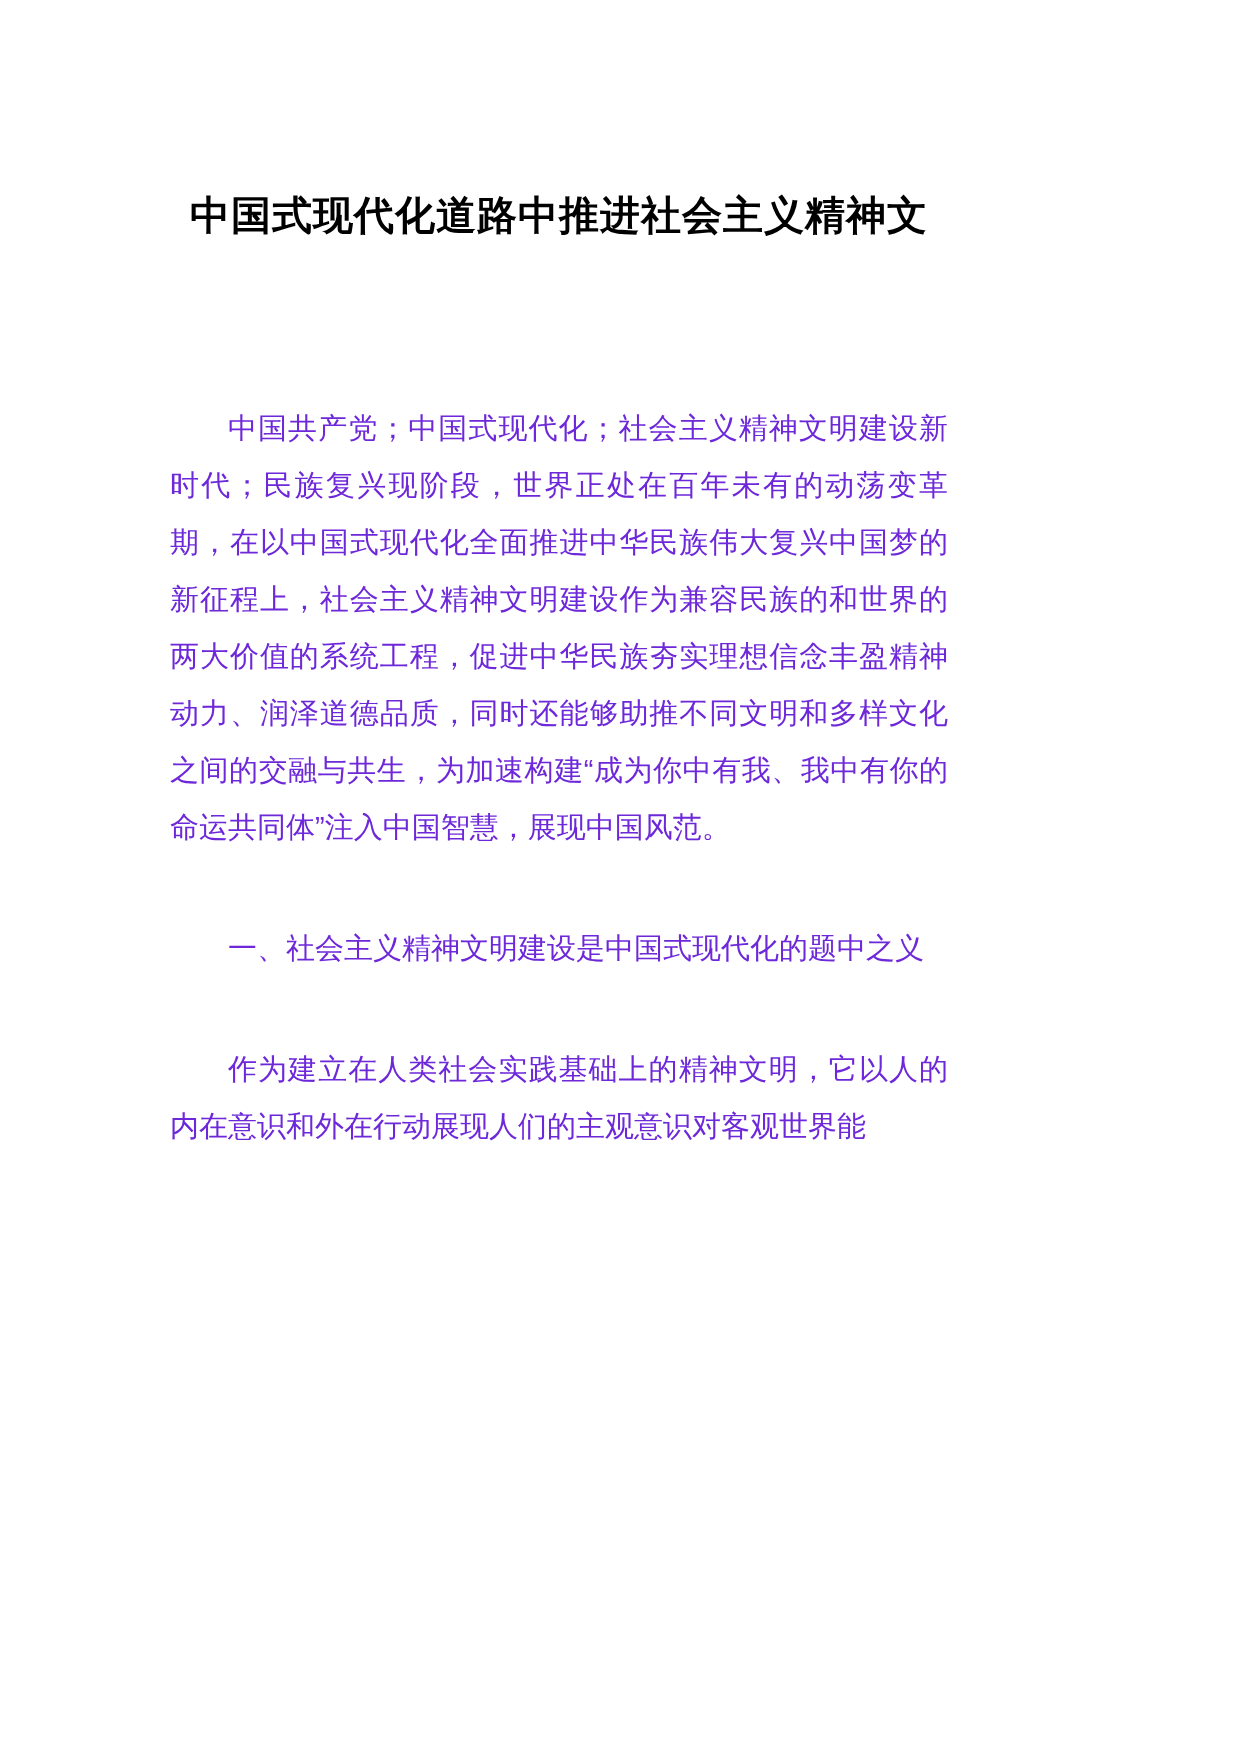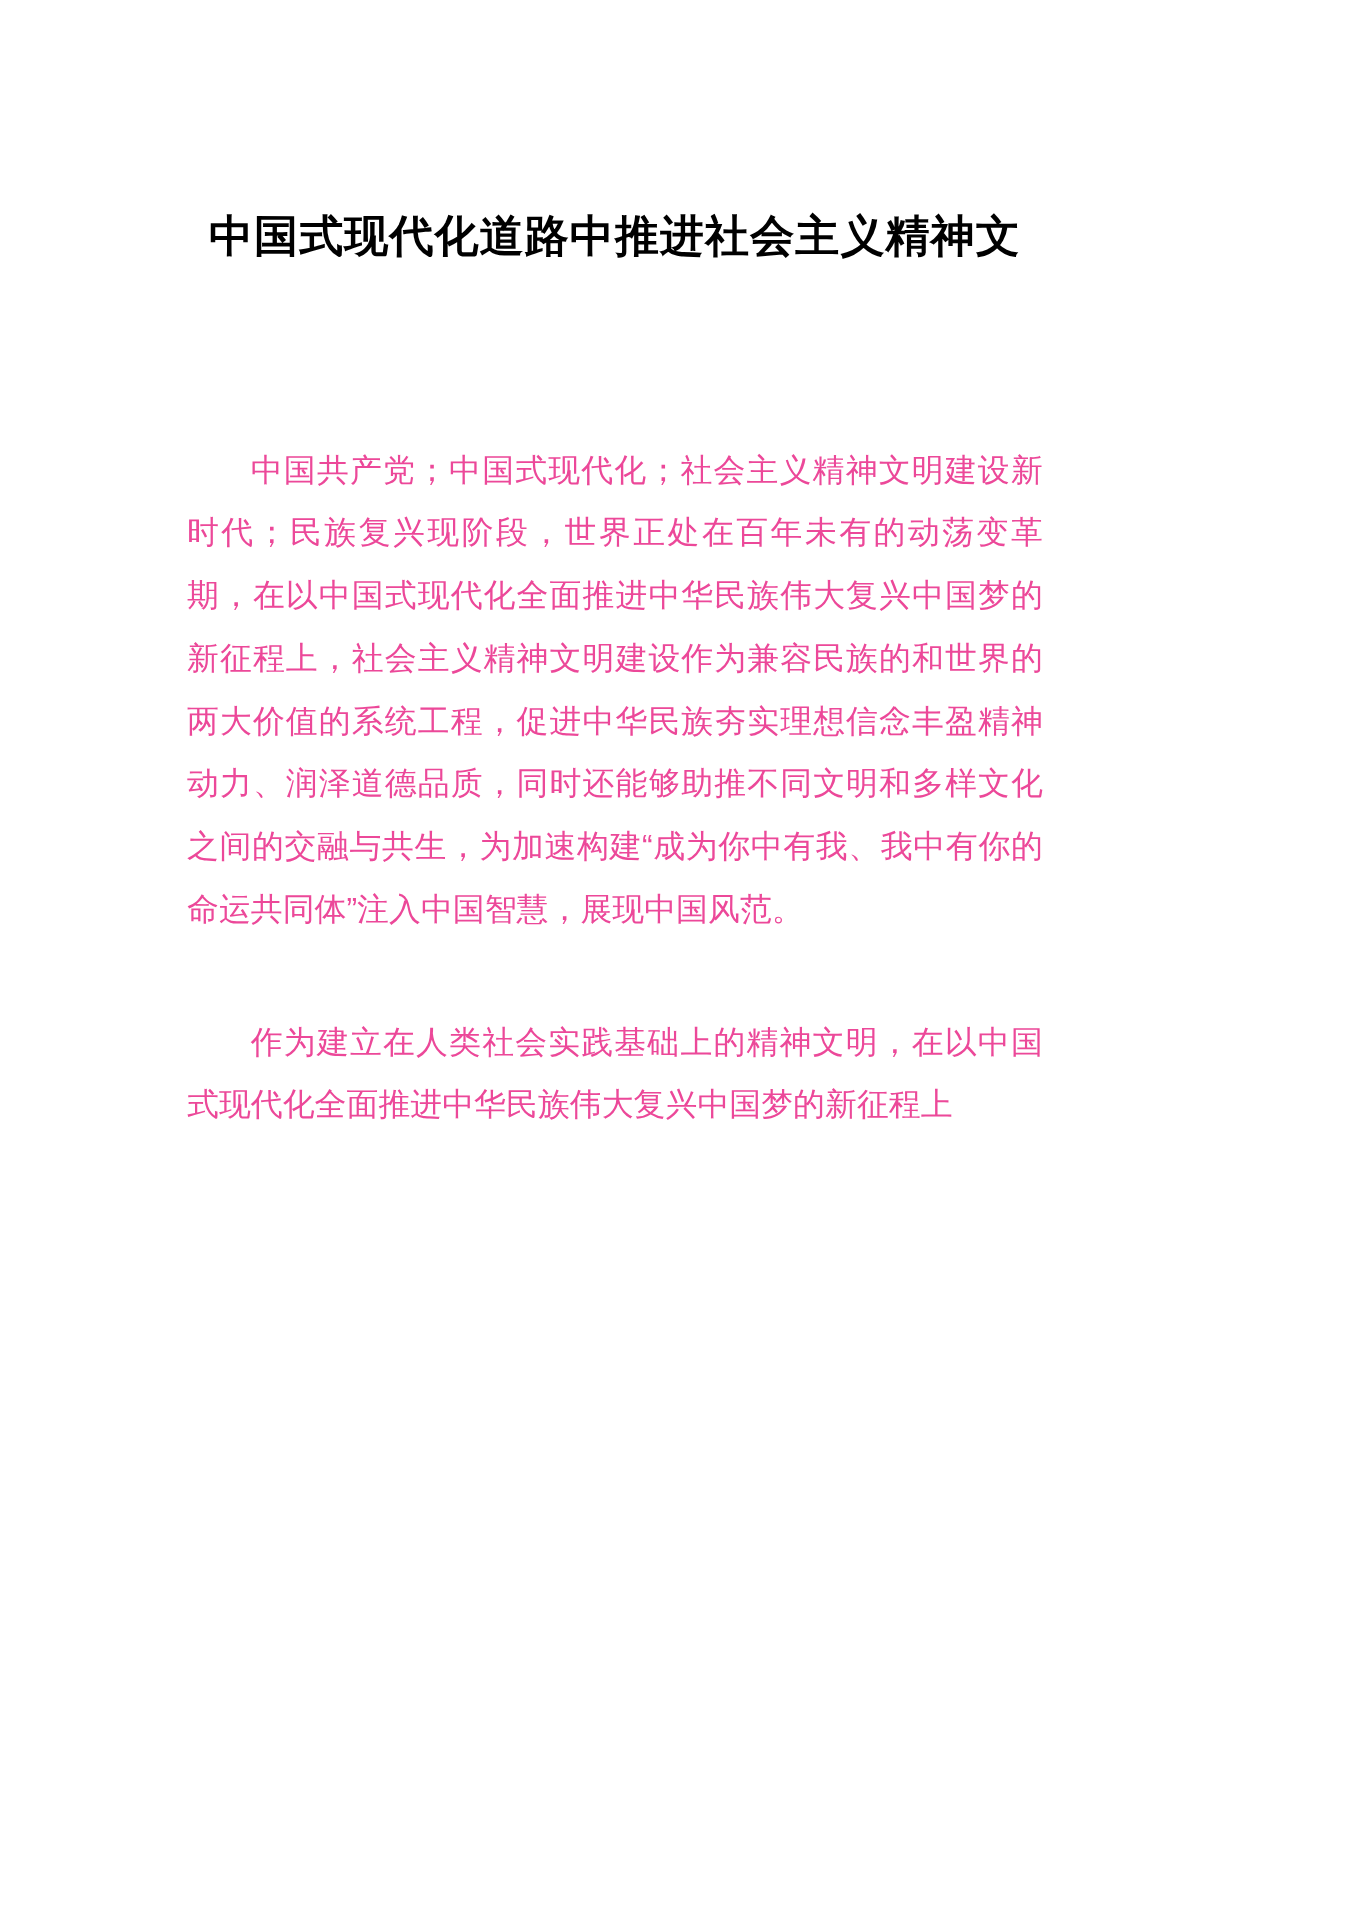--- a/index.html
+++ b/index.html
@@ -30,34 +30,35 @@
   }
   .title-line {
     display: block;
   }
   .body-para {
     margin: 64px 0 0 0;
     font-size: 29px;
     line-height: 57px;
     text-align: justify;
     text-indent: 2em;
-    color: #ec4899;
+    color: #6d28d9;
     word-break: break-all;
   }
   .body-para.first {
     margin-top: 115px;
   }
 </style>
 </head>
 <body>
 
 <div class="page">
 
   <h1 class="doc-title">
     <span class="title-line">中国式现代化道路中推进社会主义精神文</span>
   </h1>
 
   <p class="body-para first">中国共产党；中国式现代化；社会主义精神文明建设新时代；民族复兴现阶段，世界正处在百年未有的动荡变革期，在以中国式现代化全面推进中华民族伟大复兴中国梦的新征程上，社会主义精神文明建设作为兼容民族的和世界的两大价值的系统工程，促进中华民族夯实理想信念丰盈精神动力、润泽道德品质，同时还能够助推不同文明和多样文化之间的交融与共生，为加速构建“成为你中有我、我中有你的命运共同体”注入中国智慧，展现中国风范。</p>
 
+  <p class="body-para">一、社会主义精神文明建设是中国式现代化的题中之义</p>
 
-  <p class="body-para">作为建立在人类社会实践基础上的精神文明，在以中国式现代化全面推进中华民族伟大复兴中国梦的新征程上</p>
+  <p class="body-para">作为建立在人类社会实践基础上的精神文明，它以人的内在意识和外在行动展现人们的主观意识对客观世界能</p>
 
 </div>
 
 </body></html>

